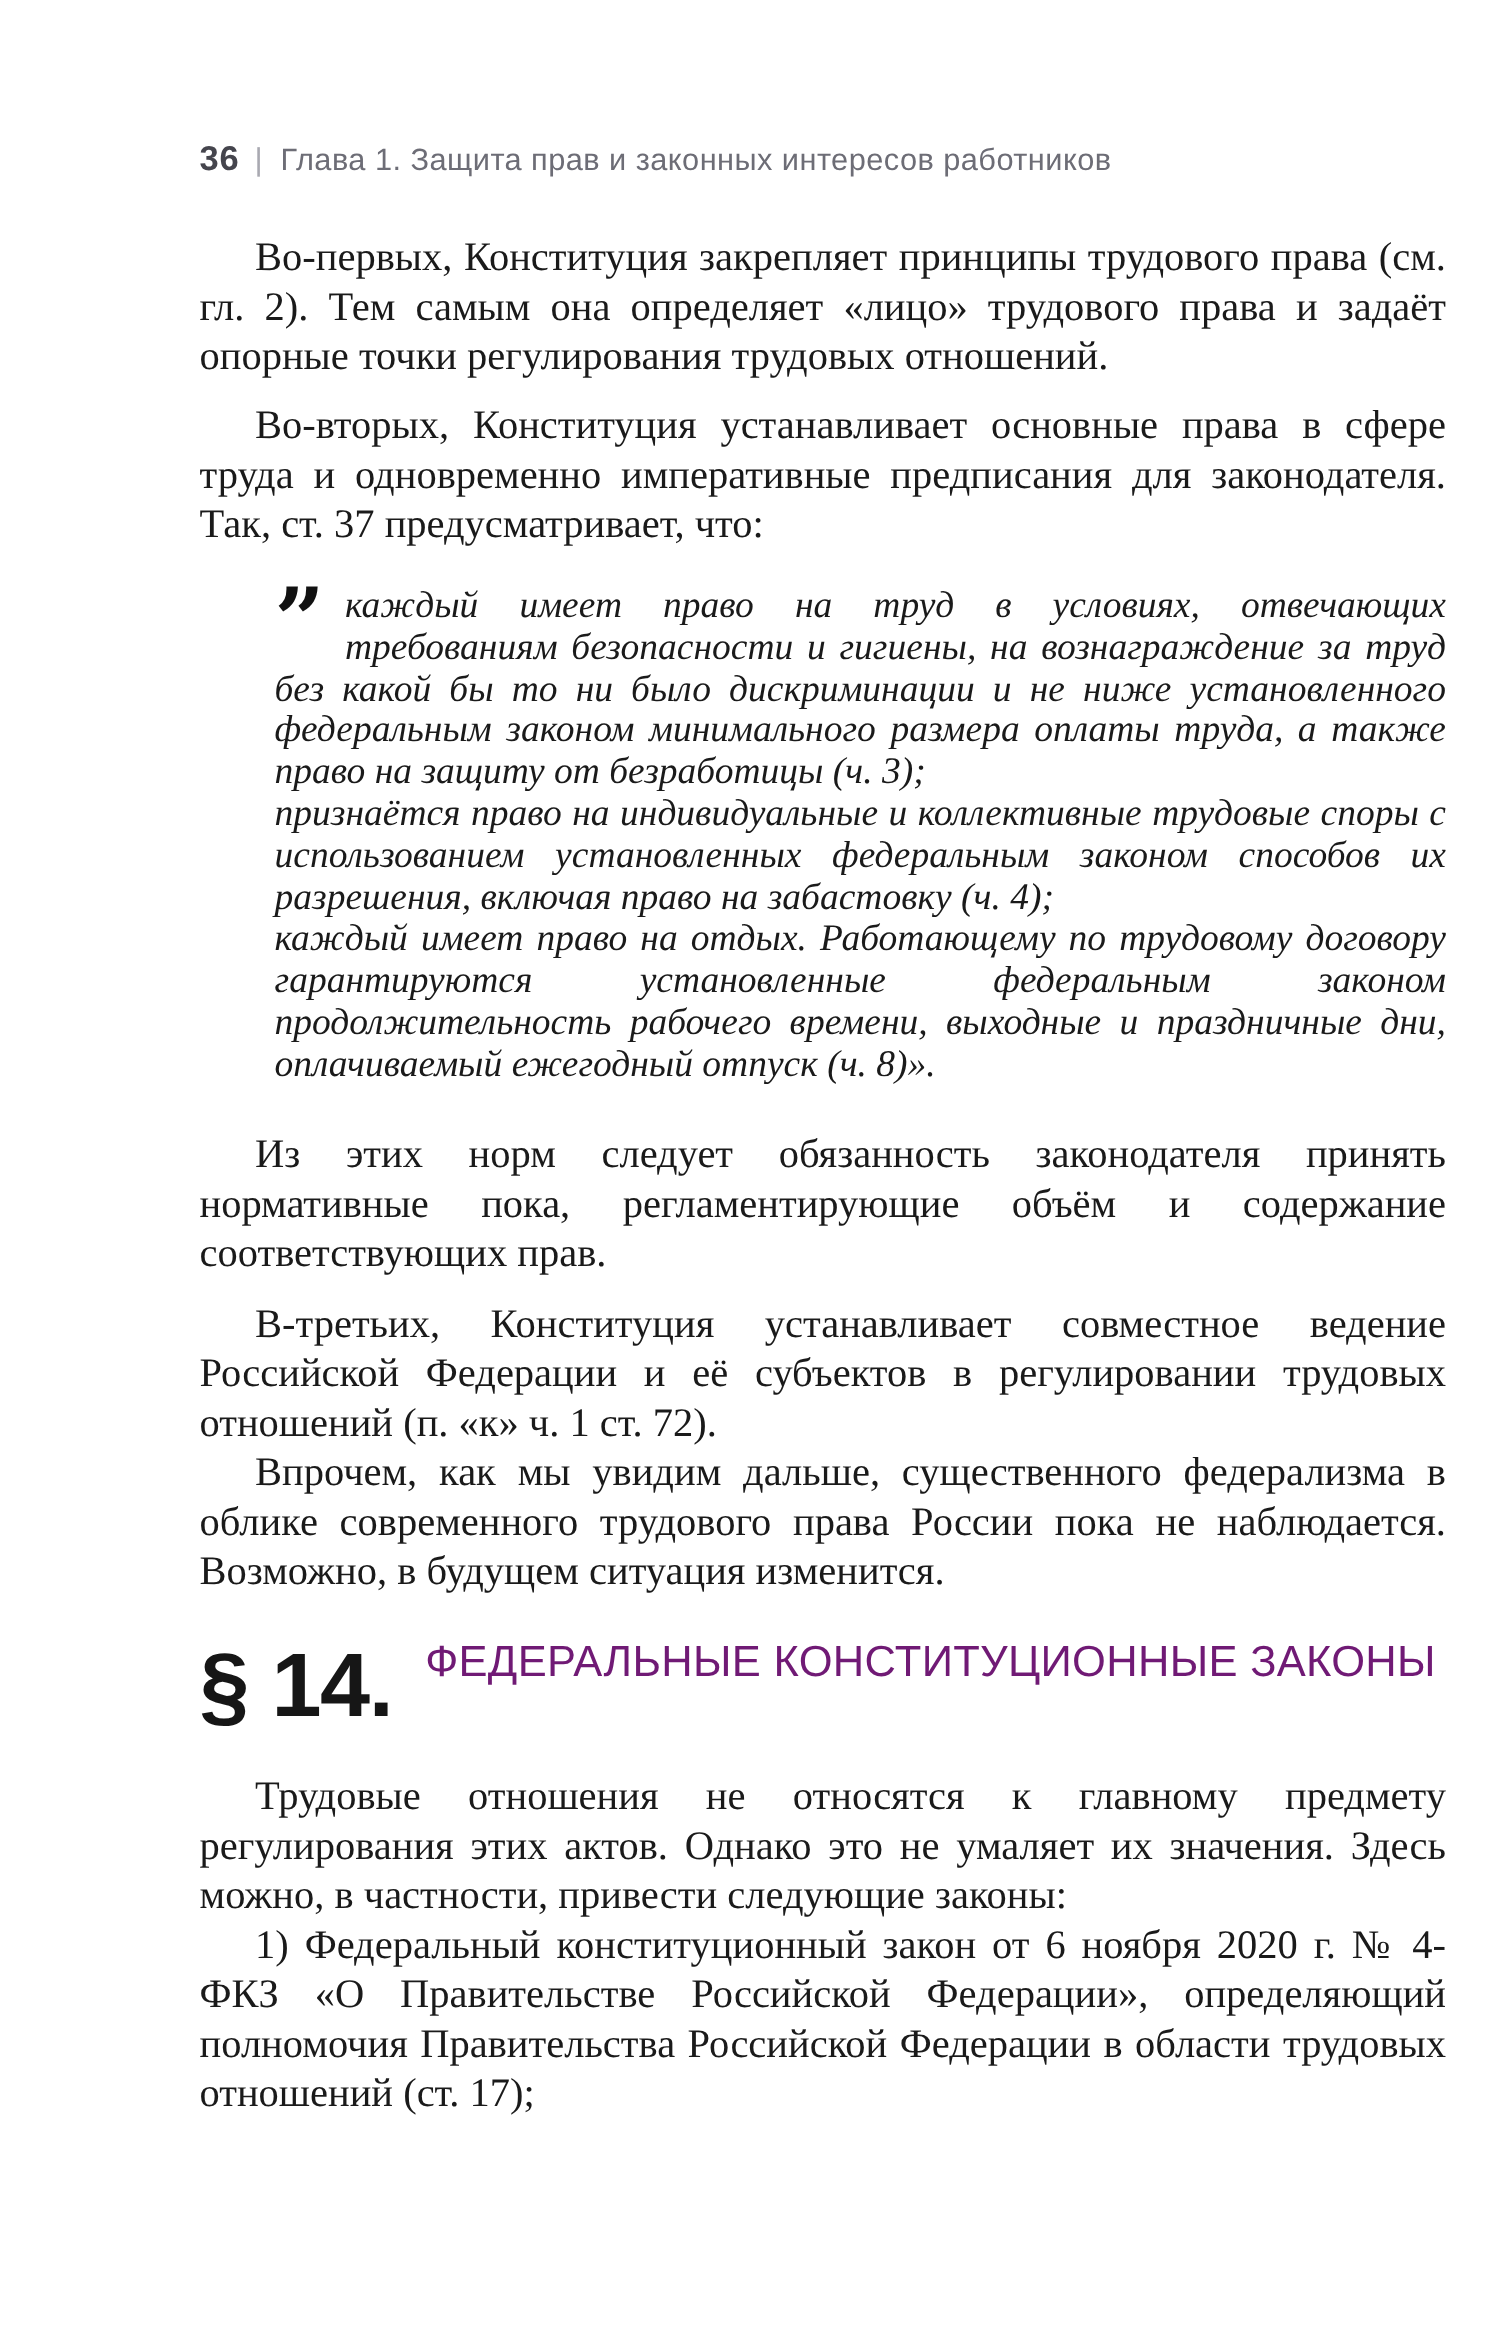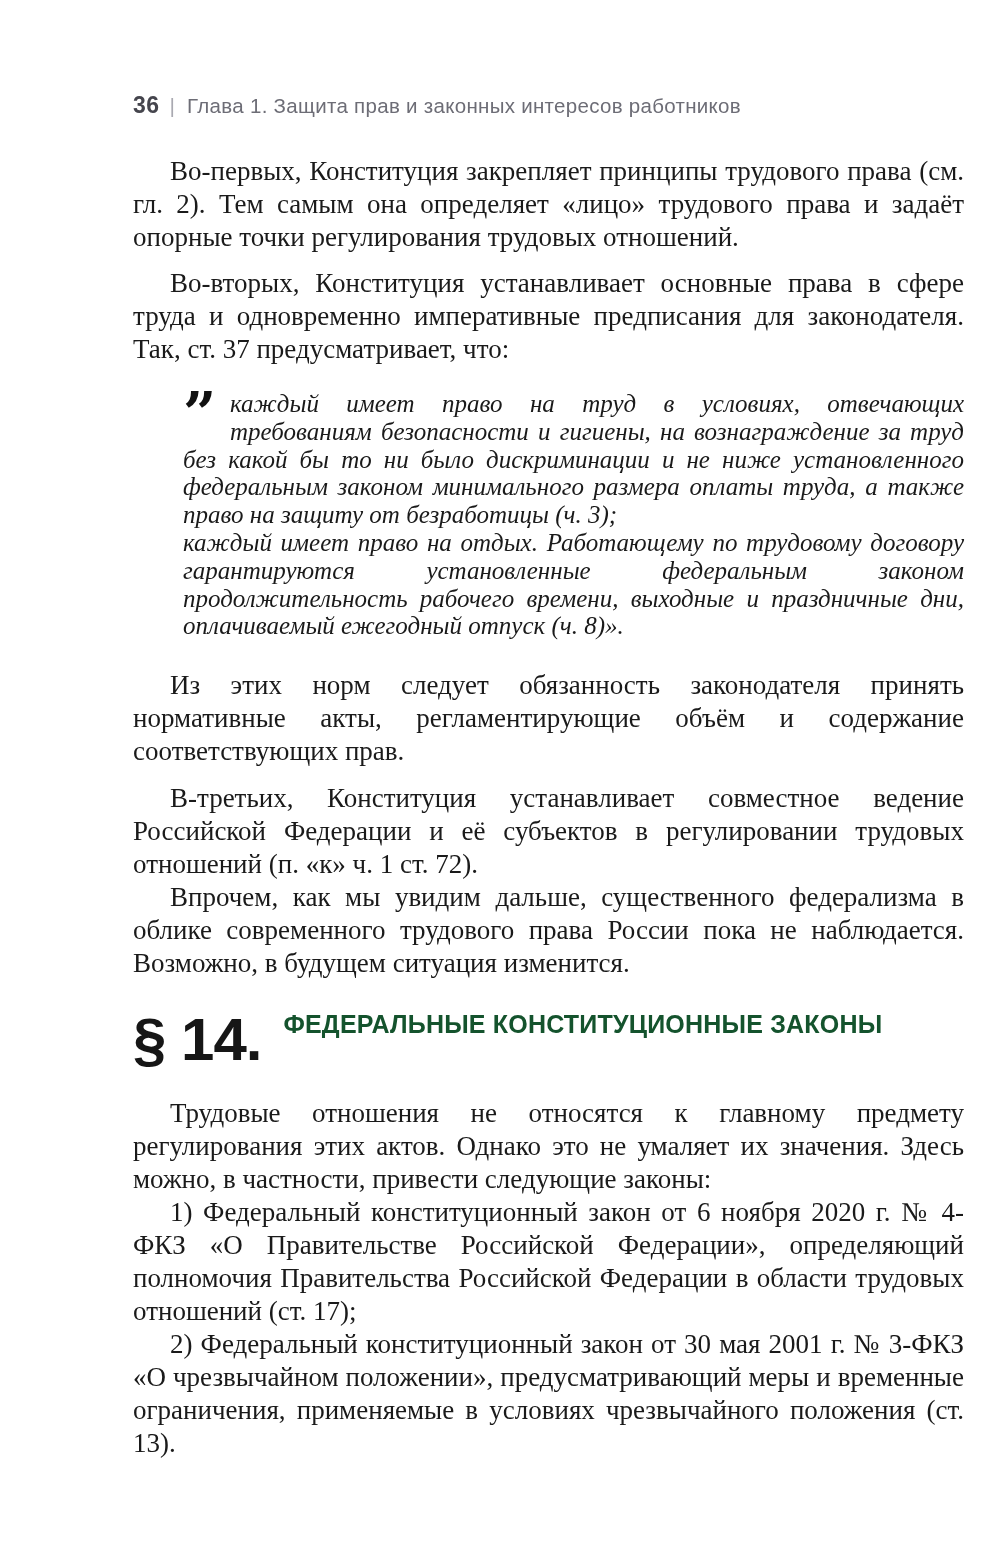--- a/index.html
+++ b/index.html
@@ -86,24 +86,24 @@
   .section-number {
     font-size: 60px;
     font-weight: 700;
     letter-spacing: -1px;
     color: #161616;
     flex: 0 0 auto;
     margin-right: 22px;
     line-height: 1;
   }
   .section-title {
-    font-size: 25px;
-    font-weight: 700;
+    font-size: 29px;
+    font-weight: 400;
     line-height: 29px;
-    color: #14532d;
+    color: #701a75;
     text-transform: uppercase;
     letter-spacing: 0.2px;
   }
 </style>
 </head>
 <body>
 
 <div class="page">
 
   <div class="running-head">
@@ -112,33 +112,33 @@
     <span class="chapter-title">Глава 1. Защита прав и законных интересов работников</span>
   </div>
 
   <p class="para">Во-первых, Конституция закрепляет принципы трудового права (см. гл. 2). Тем самым она определяет «лицо» трудового права и задаёт опорные точки регулирования трудовых отношений.</p>
 
   <p class="para gap-top">Во-вторых, Конституция устанавливает основные права в сфере труда и одновременно императивные предписания для законодателя. Так, ст. 37 предусматривает, что:</p>
 
   <blockquote class="quote-block">
     <span class="quote-mark">”</span>
     <p class="quote-item">каждый имеет право на труд в условиях, отвечающих требованиям безопасности и гигиены, на вознаграждение за труд без какой бы то ни было дискриминации и не ниже установленного федеральным законом минимального размера оплаты труда, а также право на защиту от безработицы (ч. 3);</p>
+    <p class="quote-item">признаётся право на индивидуальные и коллективные трудовые споры с использованием установленных федеральным законом способов их разрешения, включая право на забастовку (ч. 4);</p>
     <p class="quote-item">каждый имеет право на отдых. Работающему по трудовому договору гарантируются установленные федеральным законом продолжительность рабочего времени, выходные и праздничные дни, оплачиваемый ежегодный отпуск (ч. 8)».</p>
   </blockquote>
 
-  <p class="para">Из этих норм следует обязанность законодателя принять нормативные акты, регламентирующие объём и содержание соответствующих прав.</p>
+  <p class="para">Из этих норм следует обязанность законодателя принять нормативные пока, регламентирующие объём и содержание соответствующих прав.</p>
 
   <p class="para" style="margin-top:14px">В-третьих, Конституция устанавливает совместное ведение Российской Федерации и её субъектов в регулировании трудовых отношений (п. «к» ч. 1 ст. 72).</p>
 
   <p class="para">Впрочем, как мы увидим дальше, существенного федерализма в облике современного трудового права России пока не наблюдается. Возможно, в будущем ситуация изменится.</p>
 
   <div class="section-heading">
     <div class="section-number">§ 14.</div>
     <div class="section-title">ФЕДЕРАЛЬНЫЕ КОНСТИТУЦИОННЫЕ ЗАКОНЫ</div>
   </div>
 
   <p class="para">Трудовые отношения не относятся к главному предмету регулирования этих актов. Однако это не умаляет их значения. Здесь можно, в частности, привести следующие законы:</p>
 
   <p class="para">1) Федеральный конституционный закон от 6 ноября 2020 г. № 4-ФКЗ «О Правительстве Российской Федерации», определяющий полномочия Правительства Российской Федерации в области трудовых отношений (ст. 17);</p>
 
-  <p class="para">2) Федеральный конституционный закон от 30 мая 2001 г. № 3-ФКЗ «О чрезвычайном положении», предусматривающий меры и временные ограничения, применяемые в условиях чрезвычайного положения (ст. 13).</p>
 
 </div>
 
 </body></html>

